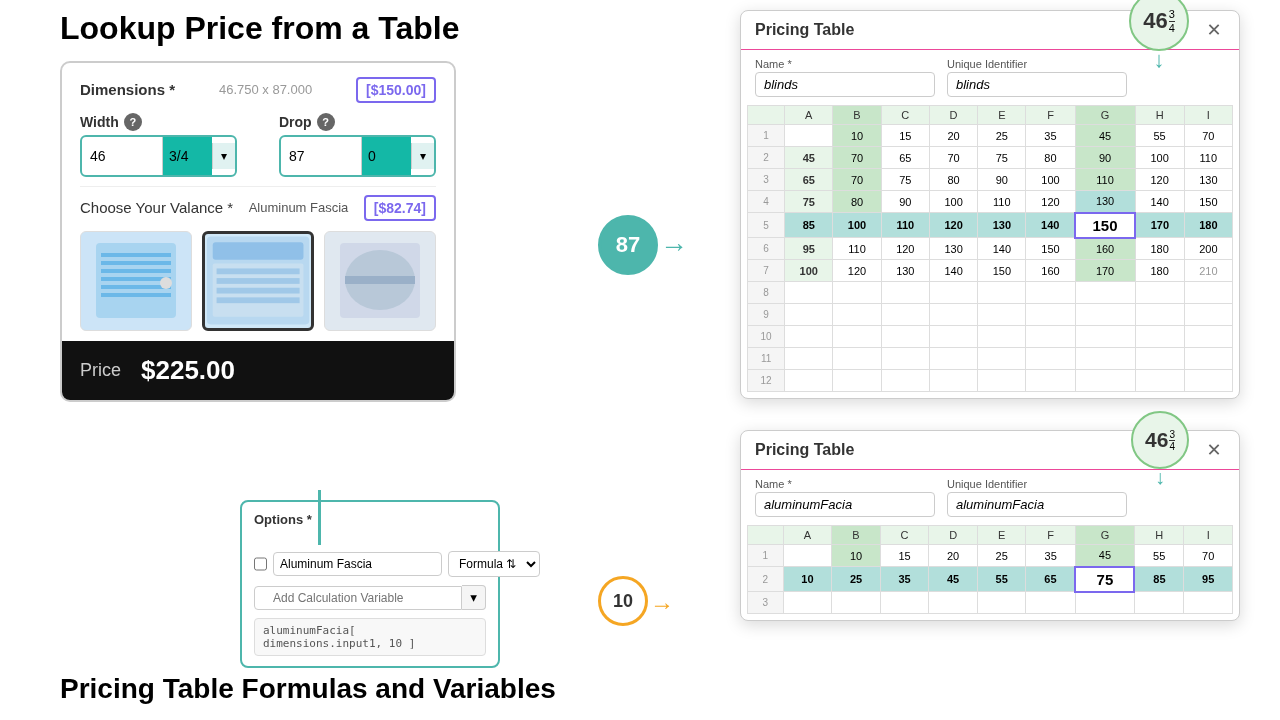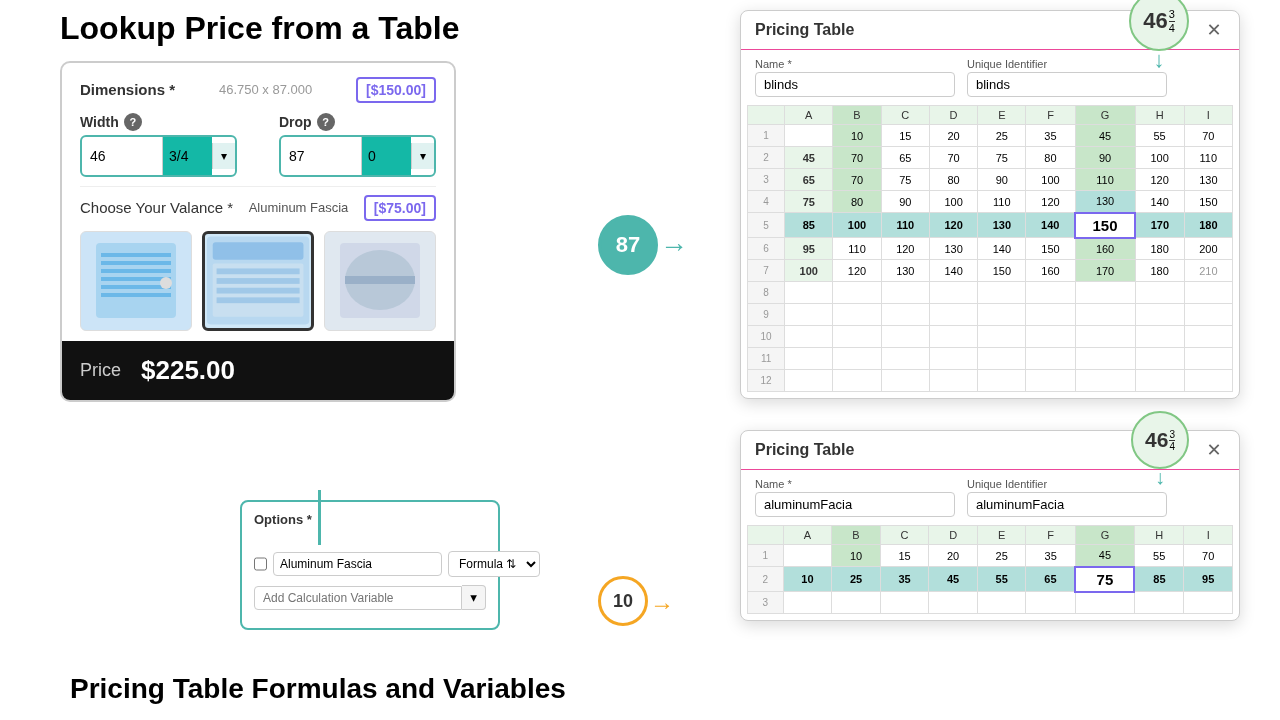--- a/index.html
+++ b/index.html
@@ -263,21 +263,21 @@
     .calc-var-row {
       display: flex;
       align-items: center;
       margin-bottom: 8px;
     }
 
     .calc-var-input {
       flex: 1;
       border: 1px solid #ccc;
       border-radius: 4px;
-      padding: 4px 8px;
+      padding: 4px 18px;
       font-size: 12px;
       color: #aaa;
     }
 
     .calc-var-btn {
       border: 1px solid #ccc;
       border-left: none;
       background: #f5f5f5;
       padding: 4px 8px;
       cursor: pointer;
@@ -290,21 +290,21 @@
       border-radius: 4px;
       padding: 5px 8px;
       font-size: 11px;
       color: #555;
       font-family: monospace;
     }
 
     
     .bottom-title {
       position: absolute;
-      left: 70px;
+      left: 60px;
       bottom: 15px;
       font-size: 28px;
       font-weight: 900;
       color: #000;
     }
 
     
     .pricing-table {
       position: absolute;
       background: #fff;
@@ -366,21 +366,22 @@
     .pt-field-label {
       font-size: 11px;
       color: #555;
     }
 
     .pt-field input {
       border: 1px solid #ccc;
       border-radius: 4px;
       padding: 4px 8px;
       font-size: 13px;
-      width: 200px;
+      width: 180px;
+      font-style: italic;
     }
 
     
     .pt-grid-container {
       padding: 0 6px 6px;
       overflow: hidden;
     }
 
     .pt-grid {
       border-collapse: collapse;
@@ -503,21 +504,21 @@
             <button class="dropdown-btn">▾</button>
           </div>
         </div>
       </div>
 
       <hr class="divider">
 
       <div class="valance-row">
         <span class="valance-label">Choose Your Valance *</span>
         <span class="valance-name">Aluminum Fascia</span>
-        <span class="valance-price">[$75.00]</span>
+        <span class="valance-price">[$82.74]</span>
       </div>
 
       <div class="valance-images">
 
         <div class="valance-img" style="background:#cce4f7;">
           <svg width="90" height="85" viewBox="0 0 90 85">
             <rect x="5" y="5" width="80" height="75" rx="4" fill="#a8d4f0"></rect>
             <rect x="10" y="15" width="70" height="4" fill="#6bb8e8"></rect>
             <rect x="10" y="23" width="70" height="4" fill="#6bb8e8"></rect>
             <rect x="10" y="31" width="70" height="4" fill="#6bb8e8"></rect>
@@ -568,20 +569,21 @@
     <select class="option-select">
       <option>Formula ⇅</option>
     </select>
   </div>
 
   <div class="calc-var-row">
     <input type="text" class="calc-var-input" style="border-radius: 4px 0px 0px 4px;" placeholder="Add Calculation Variable">
     <button class="calc-var-btn">▾</button>
   </div>
 
+  <div class="formula-display">aluminumFacia[ dimensions.input1, 10 ]</div>
 </div>
 
 <div class="bottom-title">Pricing Table Formulas and Variables</div>
 
 <div class="circle-indicator circle-87">
   <span>87</span>
 </div>
 
 <div style="position:absolute; left:660px; top:227px; color:#4db6ac; font-size:28px; z-index:10; font-weight:bold;">→</div>
 

